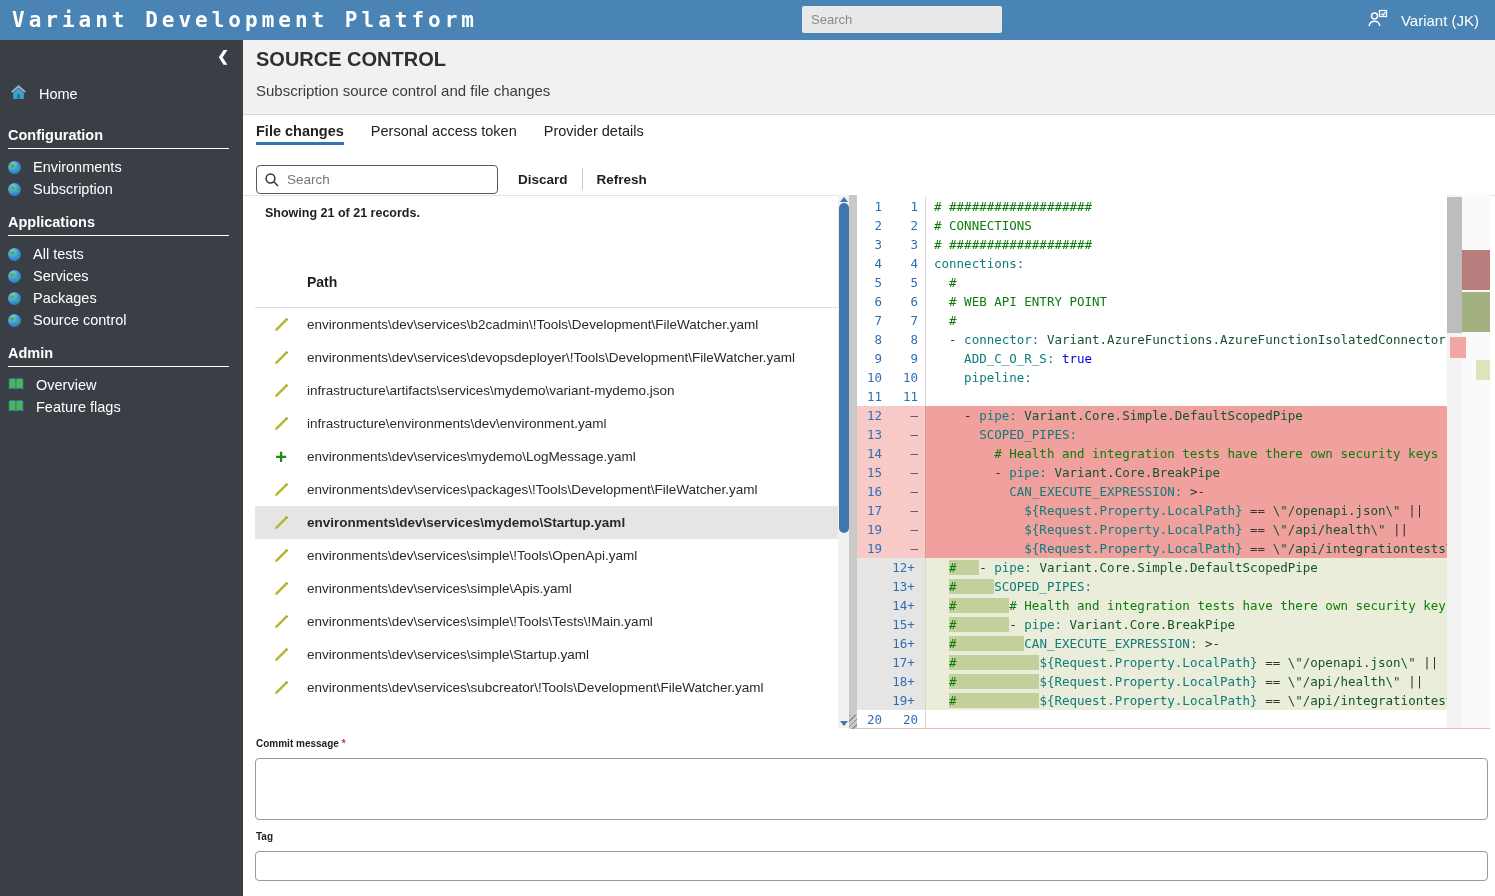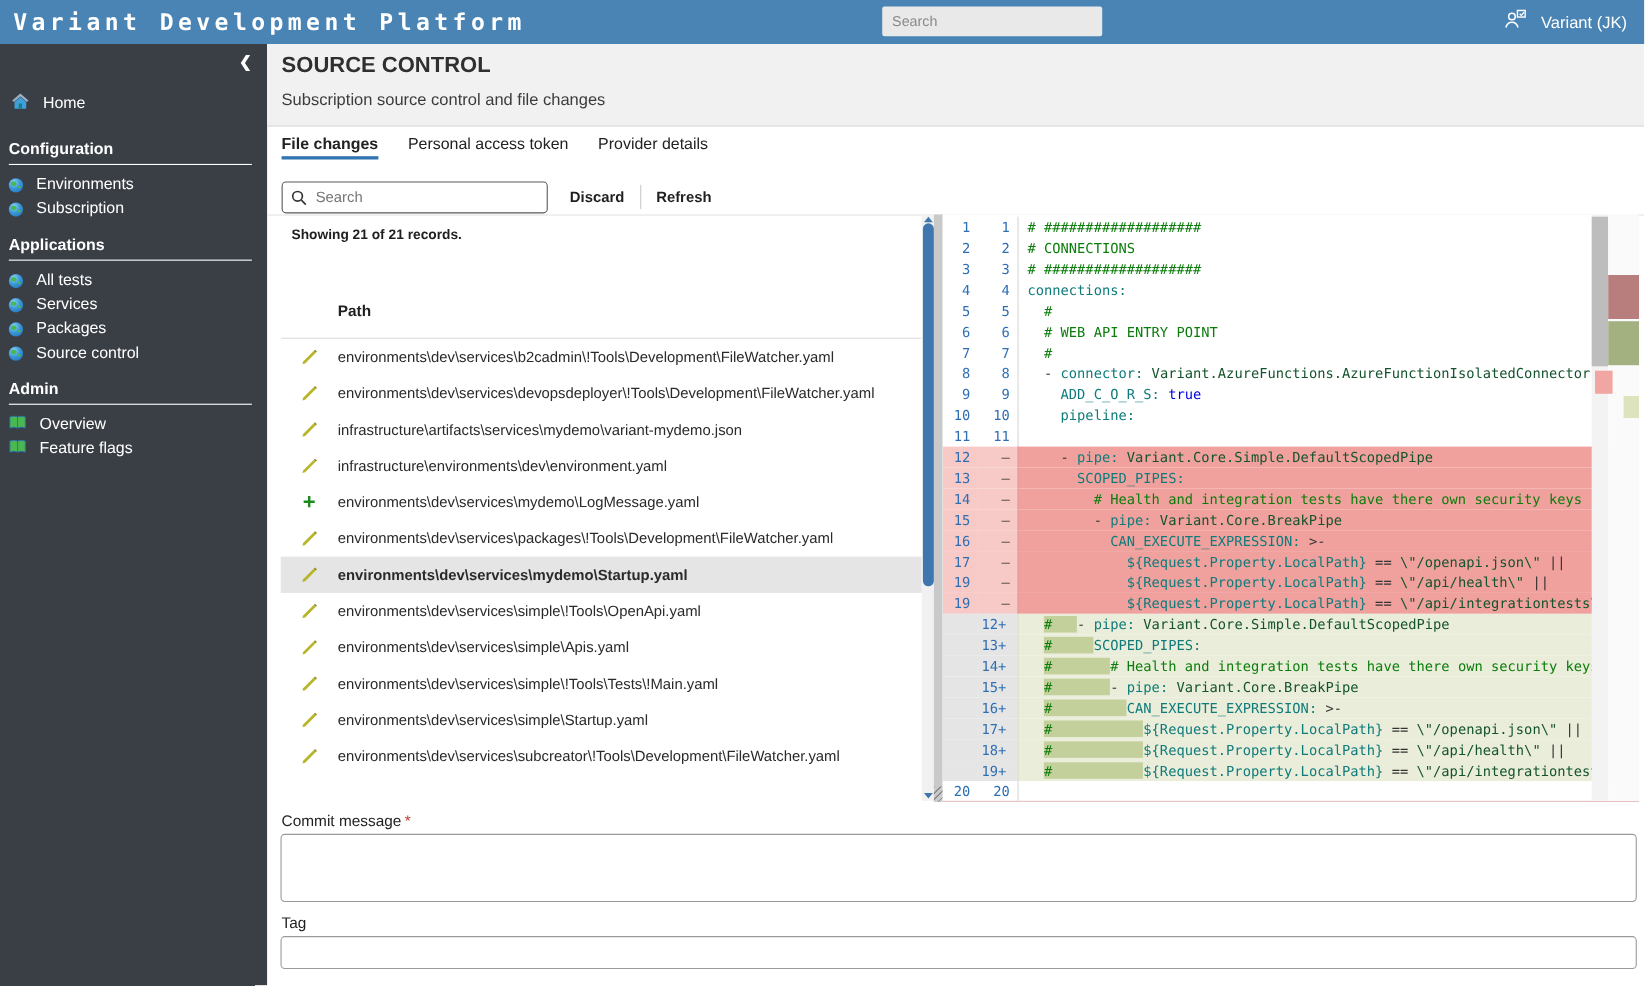--- a/index.html
+++ b/index.html
@@ -104,21 +104,21 @@
   .diff-scroll{position:absolute;left:590px;top:0;width:15px;height:534px;background:#f3f3f3;}
   .diff-thumb{position:absolute;left:0;top:2px;width:15px;height:136px;background:#bdbdbd;}
   .diff-ruler{position:absolute;left:605px;top:0;width:28px;height:534px;background:#fafafa;}
   .rb{position:absolute;width:28px;}
   .rb1{top:55px;height:40px;background:#b87e7e;}
   .rb2{top:97px;height:40px;background:#a3b080;}
   .rb3{top:142px;height:21px;left:-12px;width:16px;background:#f2a6a4;}
   .rb4{top:165px;height:20px;left:14px;width:14px;background:#dce3bd;}
 
   
-  .form-label{position:absolute;left:13px;font-size:14px;font-weight:400;color:#1f1f1f;}
+  .form-label{position:absolute;left:13px;font-size:10px;font-weight:700;color:#1f1f1f;}
   .req{color:#c0392b;margin-left:3px;}
   .commit-label{top:698px;}
   .commit-box{position:absolute;left:12px;top:718px;width:1233px;height:62px;border:1px solid #9a9a9a;
               border-radius:4px;resize:none;font-family:"Liberation Sans",sans-serif;font-size:13.5px;padding:6px;}
   .tag-label{top:791px;}
   .tag-box{position:absolute;left:12px;top:811px;width:1233px;height:30px;border:1px solid #9a9a9a;
            border-radius:4px;font-family:"Liberation Sans",sans-serif;font-size:13.5px;padding:0 6px;}
 </style>
 </head>
 <body>

